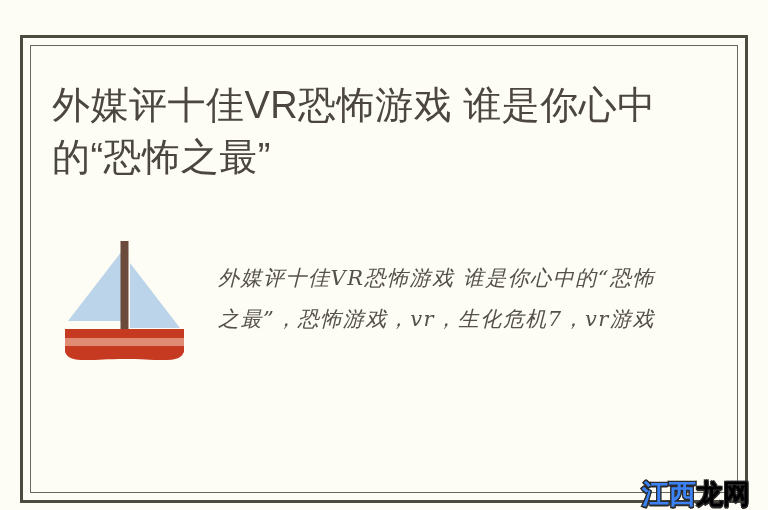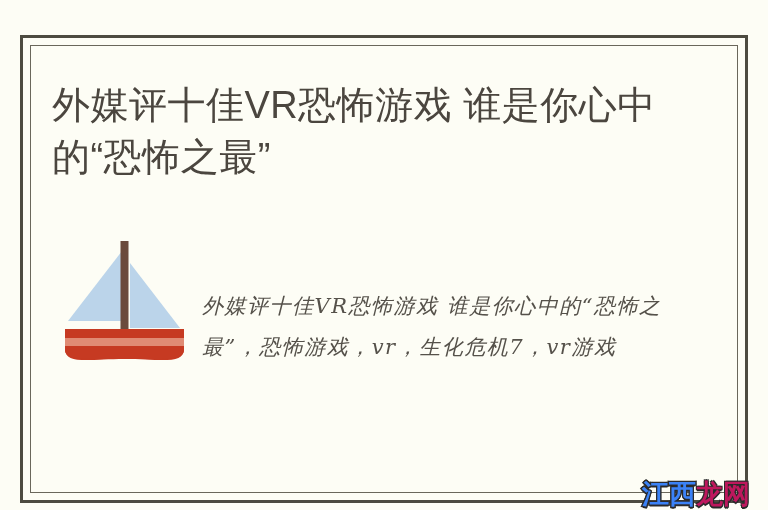--- a/index.html
+++ b/index.html
@@ -61,21 +61,22 @@
     white-space: pre-wrap;
   }
 
   
   .content {
     position: absolute;
     left: 52px;
     top: 208px;
     width: 620px;
     display: flex;
-    align-items: flex-end;
+    align-items: center;
+    gap: 16px;
   }
 
   .thumb {
     position: relative;
     width: 150px;
     height: 145px;
     flex: 0 0 150px;
   }
 
   .boat-svg {
@@ -115,21 +116,21 @@
   .wm-a {
     color: #3b82f6;
     -webkit-text-stroke: 2.5px #2b2b2b;
     paint-order: stroke fill;
     text-shadow:
       -1px -1px 0 #2b2b2b,  1px -1px 0 #2b2b2b,
       -1px  1px 0 #2b2b2b,  1px  1px 0 #2b2b2b,
        0px  2px 0 #2b2b2b;
   }
   .wm-b {
-    color: #be185d;
+    color: #000000;
     text-shadow:
       -1px -1px 0 #2b2b2b,  1px -1px 0 #2b2b2b,
       -1px  1px 0 #2b2b2b,  1px  1px 0 #2b2b2b,
        0px  2px 0 #2b2b2b;
   }
 </style>
 </head>
 <body>
 
 <div class="page">

